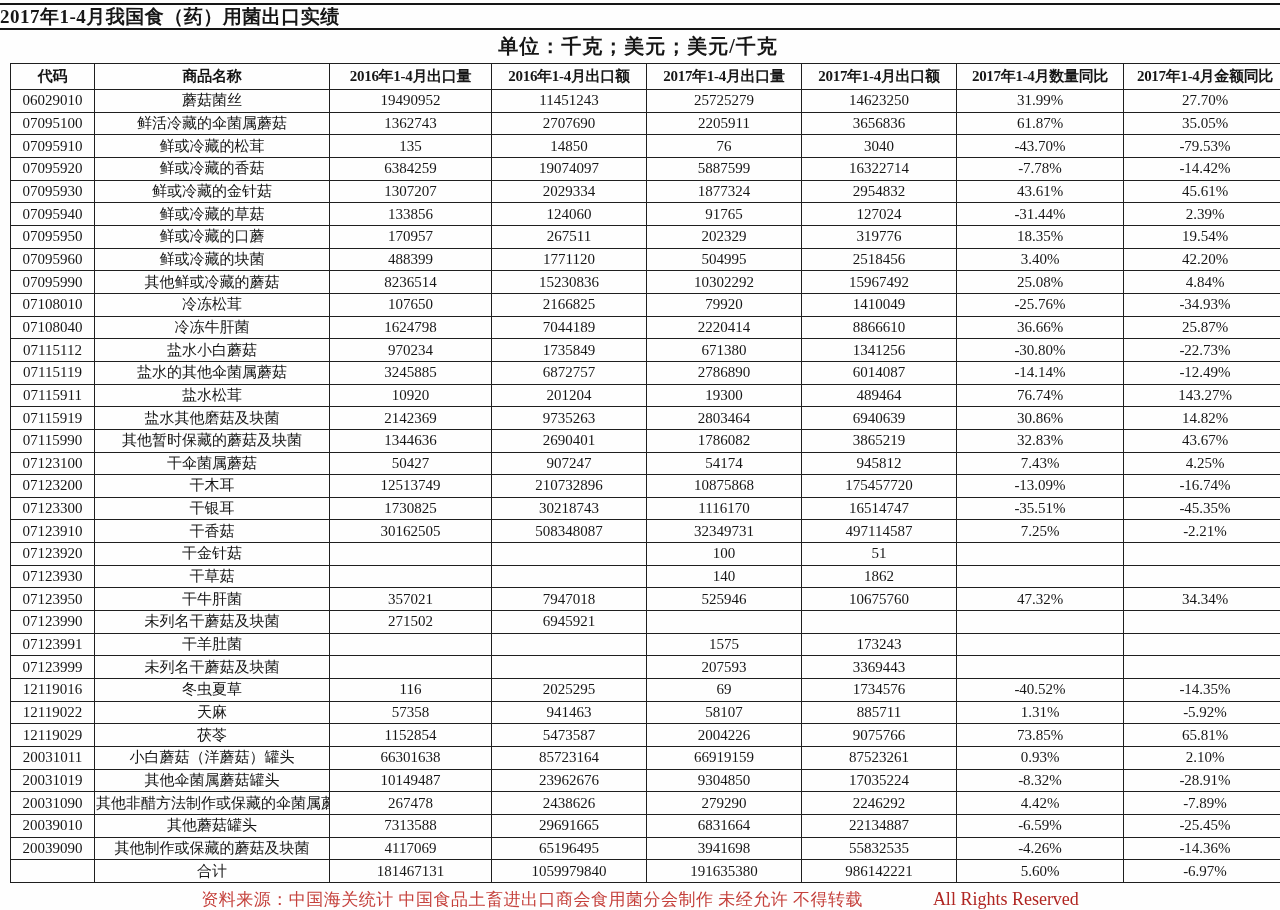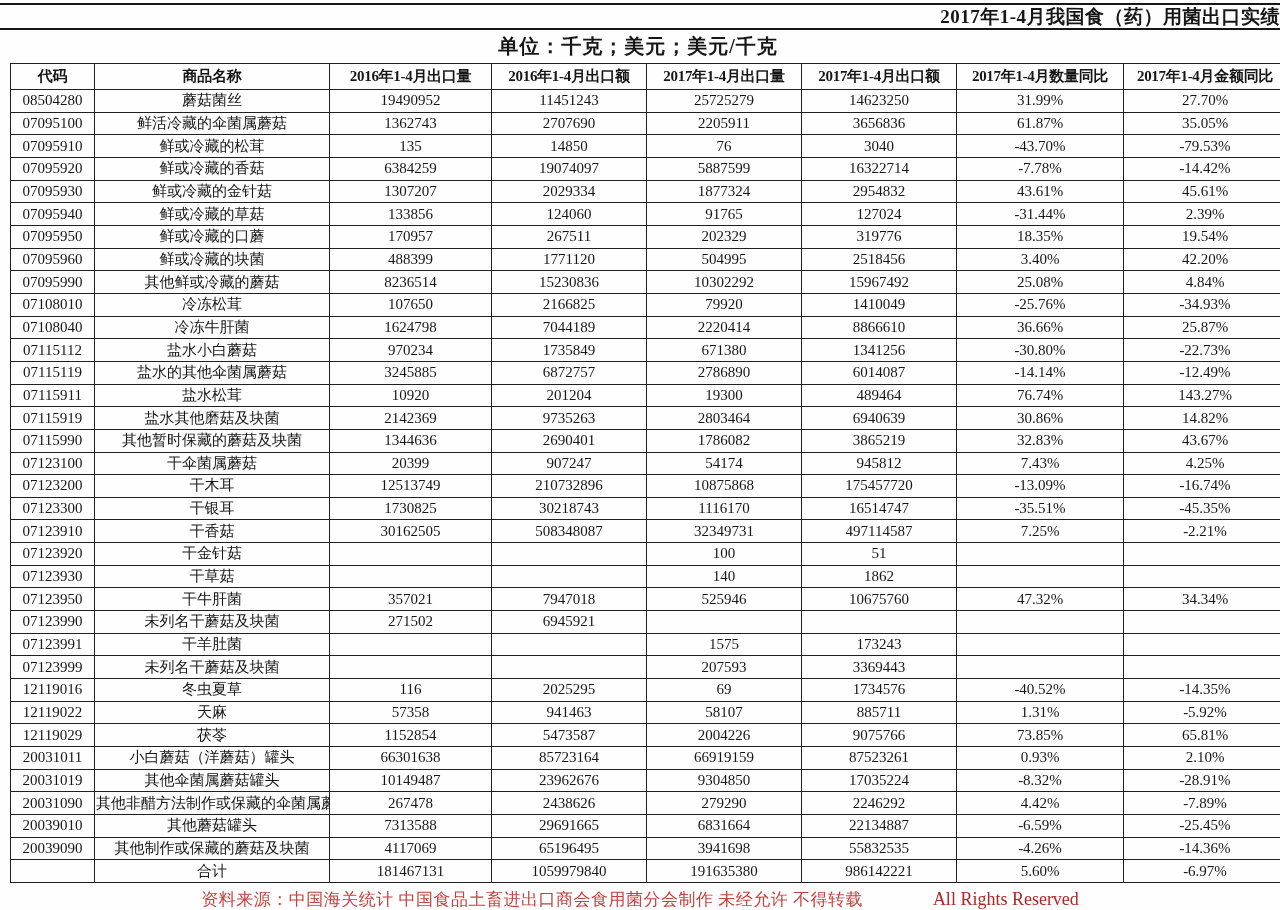--- a/index.html
+++ b/index.html
@@ -4,21 +4,21 @@
 <style>
   html,body{margin:0;padding:0;}
   body{
     width:1280px;height:910px;background:#ffffff;
     font-family:"Liberation Serif","DejaVu Serif",serif;
     color:#161616;overflow:hidden;
   }
   .page{width:1280px;height:910px;position:relative;background:#fefefe;}
   .top-rule{height:2px;background:#161616;margin-top:3px;}
   .page-title{
-    text-align:right;font-size:19px;font-weight:bold;
+    text-align:left;font-size:19px;font-weight:bold;
     line-height:21px;padding:1px 0 0 0;letter-spacing:.5px;
   }
   .title-rule{height:2px;background:#161616;margin-top:1px;}
   .unit-line{
     text-align:center;font-size:20px;font-weight:bold;
     padding:3px 8px 3px 4px;letter-spacing:1px;
   }
   table.export{
     border-collapse:collapse;table-layout:fixed;
     width:1276px;height:820px;margin:0 10px;
@@ -73,21 +73,21 @@
           <th>2016年1-4月出口量</th>
           <th>2016年1-4月出口额</th>
           <th>2017年1-4月出口量</th>
           <th>2017年1-4月出口额</th>
           <th>2017年1-4月数量同比</th>
           <th>2017年1-4月金额同比</th>
         </tr>
     </thead>
     <tbody id="table-body">
         <tr>
-          <td class="code-cell">08504280</td>
+          <td class="code-cell">06029010</td>
           <td class="name-cell">蘑菇菌丝</td>
           <td class="value-cell">19490952</td>
           <td class="value-cell">11451243</td>
           <td class="value-cell">25725279</td>
           <td class="value-cell">14623250</td>
           <td class="value-cell">31.99%</td>
           <td class="value-cell">27.70%</td>
         </tr>
         <tr>
           <td class="code-cell">07095100</td>
@@ -235,21 +235,21 @@
           <td class="value-cell">1344636</td>
           <td class="value-cell">2690401</td>
           <td class="value-cell">1786082</td>
           <td class="value-cell">3865219</td>
           <td class="value-cell">32.83%</td>
           <td class="value-cell">43.67%</td>
         </tr>
         <tr>
           <td class="code-cell">07123100</td>
           <td class="name-cell">干伞菌属蘑菇</td>
-          <td class="value-cell">20399</td>
+          <td class="value-cell">50427</td>
           <td class="value-cell">907247</td>
           <td class="value-cell">54174</td>
           <td class="value-cell">945812</td>
           <td class="value-cell">7.43%</td>
           <td class="value-cell">4.25%</td>
         </tr>
         <tr>
           <td class="code-cell">07123200</td>
           <td class="name-cell">干木耳</td>
           <td class="value-cell">12513749</td>

